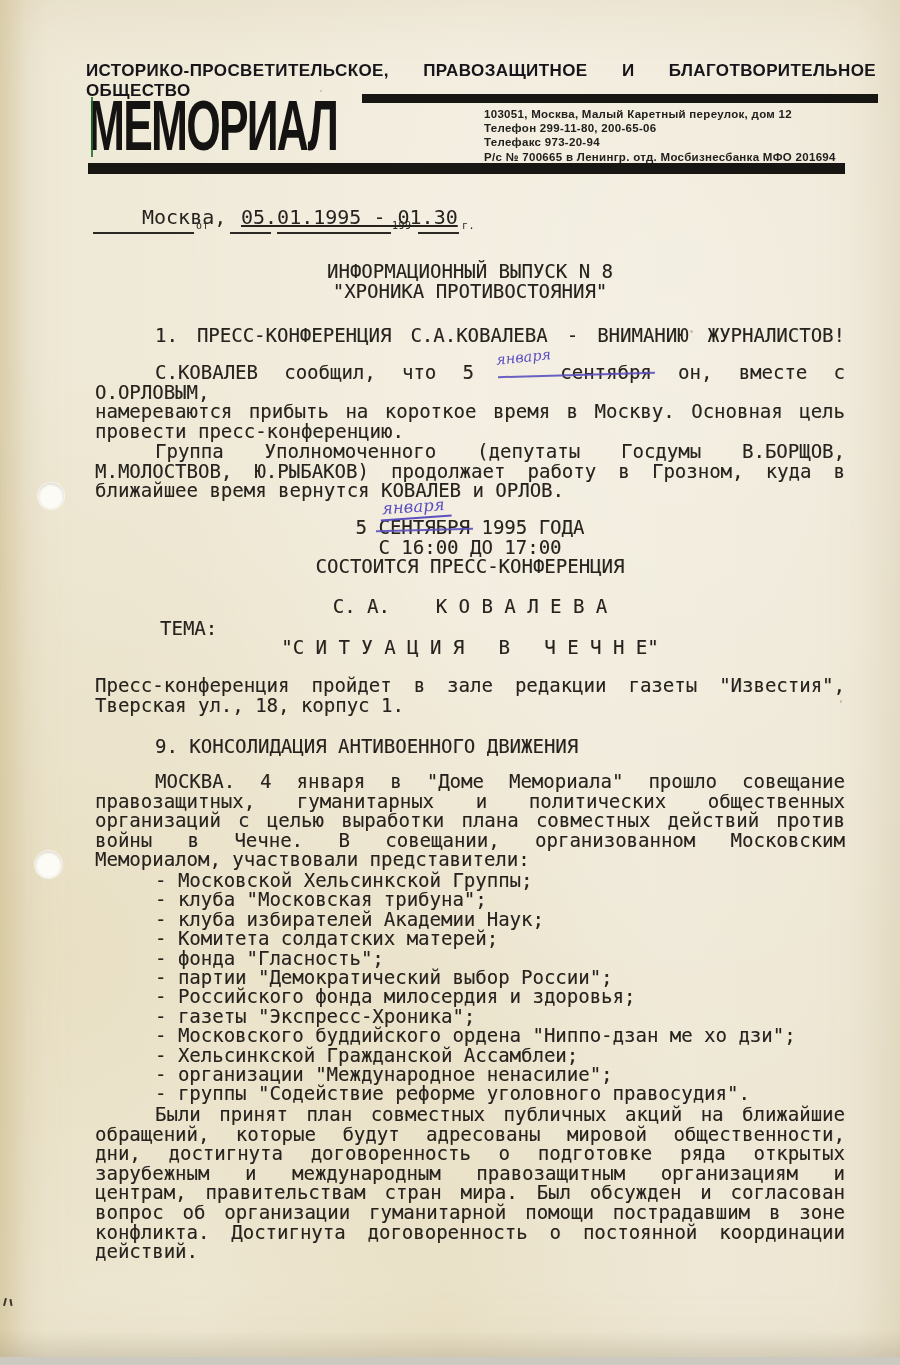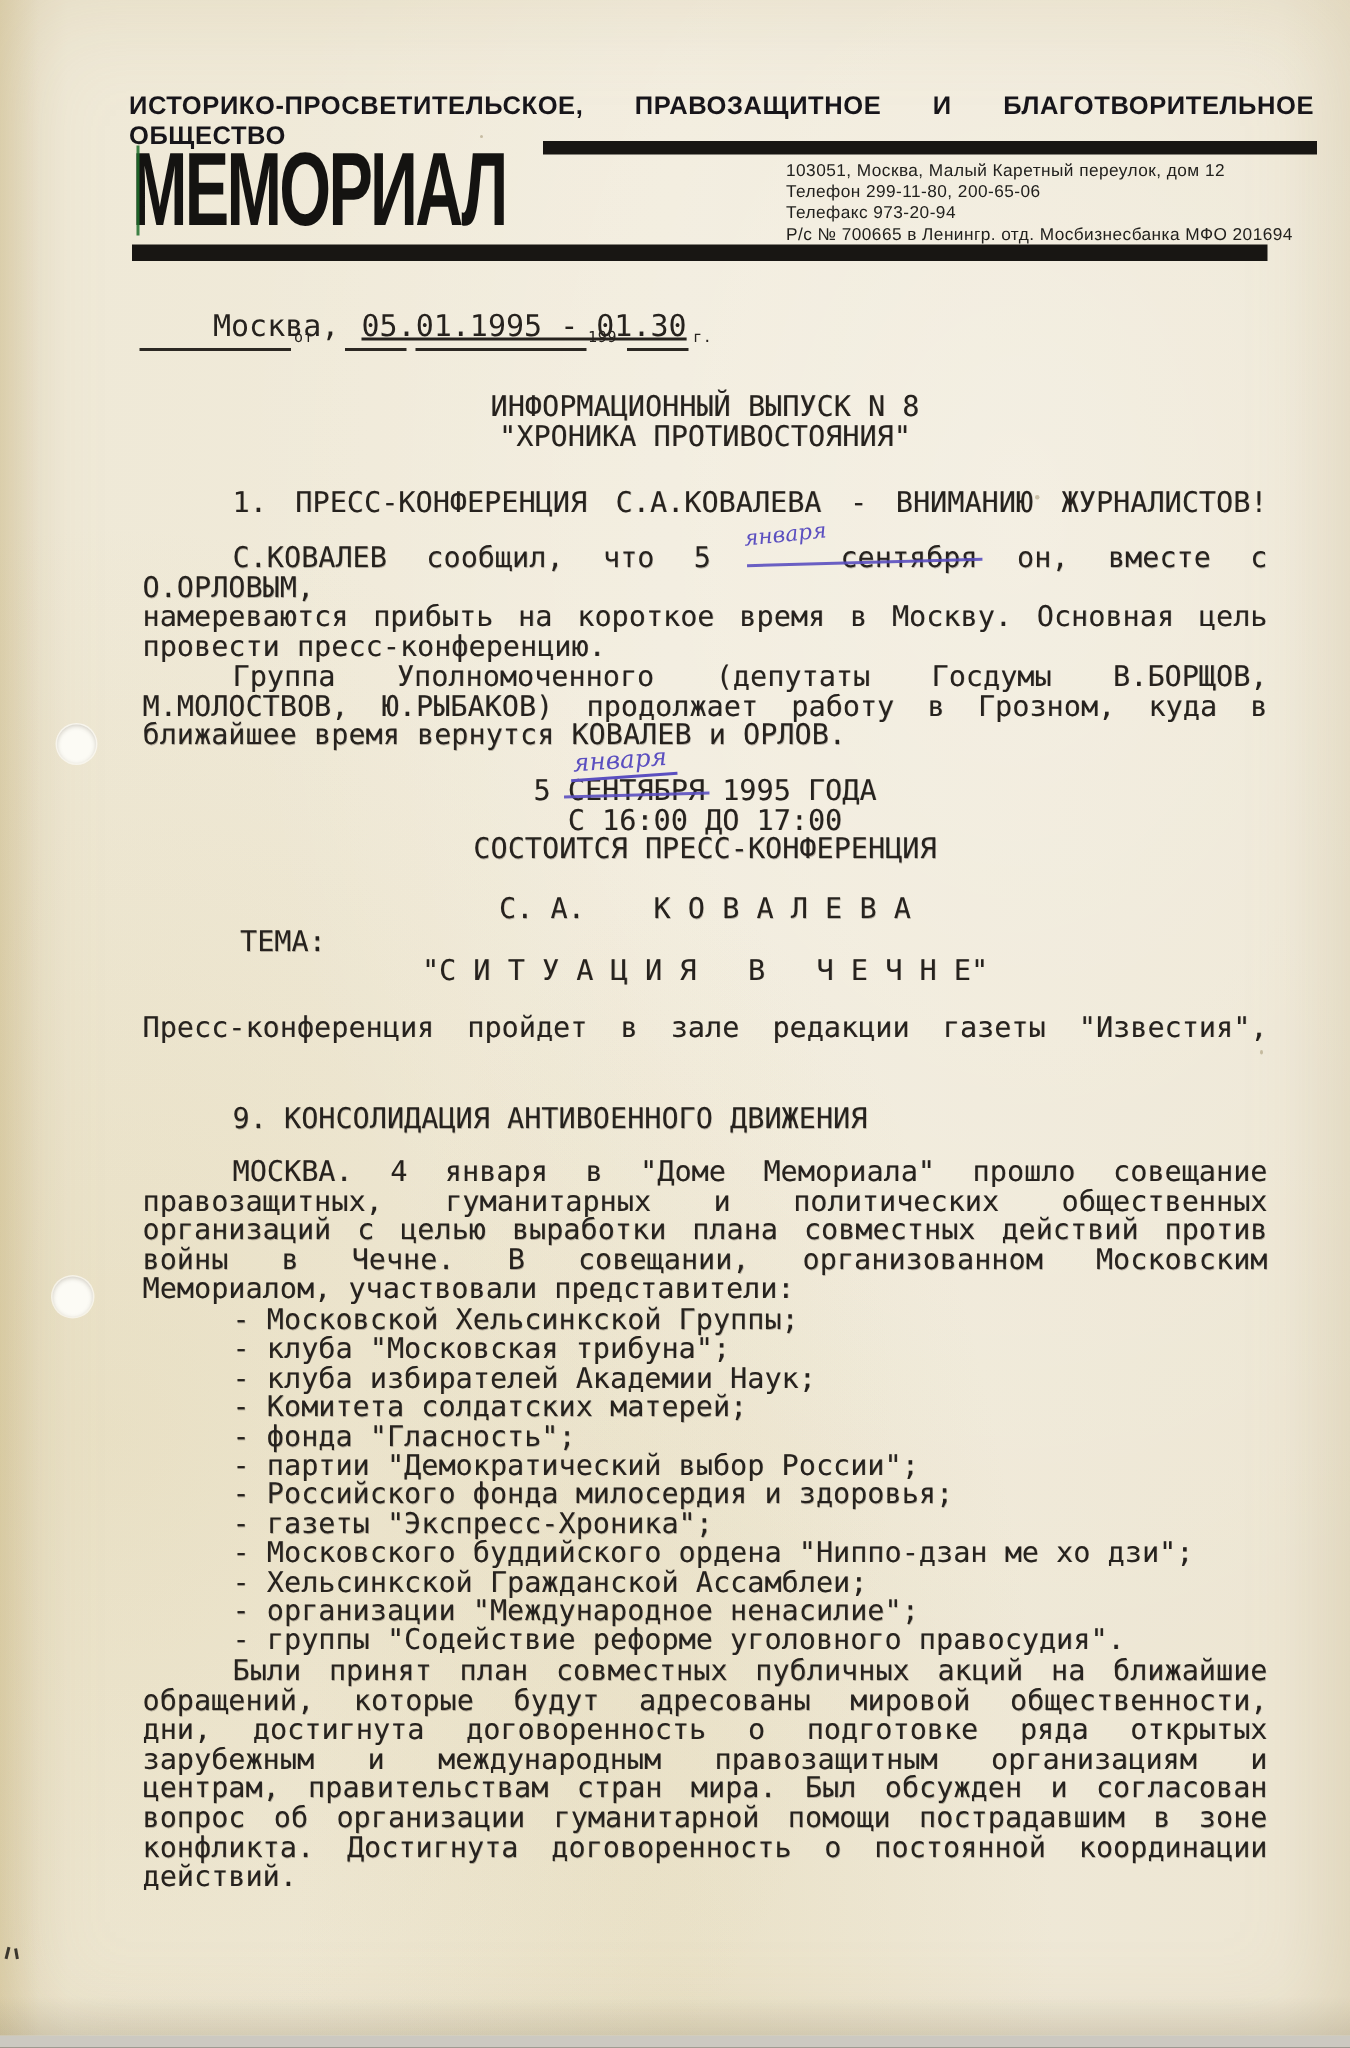--- a/index.html
+++ b/index.html
@@ -22,21 +22,21 @@
   .society { position:absolute; left:86px; top:61px; width:790px;
     font-family:"Liberation Sans", sans-serif; font-weight:bold; font-size:17px;
     color:#17151a; text-align:justify; text-align-last:justify; letter-spacing:0.4px; }
   .logo { position:absolute; left:88px; top:92px; line-height:1;
     font-family:"Liberation Sans", sans-serif; font-weight:bold; font-size:74px;
     letter-spacing:-3px; color:#141311; transform:scale(0.60,0.94); transform-origin:left top; }
   .green-line { position:absolute; left:91px; top:97px; width:2px; height:60px; background:#1f6f2b; opacity:.85; }
   .bar-top { position:absolute; left:362px; top:94px; width:516px; height:9px; background:#181613; }
   .bar-bottom { position:absolute; left:88px; top:163px; width:757px; height:11px; background:#181613; }
   .contact { position:absolute; left:484px; top:107px; font-family:"Liberation Sans", sans-serif;
-    font-weight:normal; font-size:11.5px; line-height:14.2px; color:#21201d; letter-spacing:0.3px;margin-left:40px; }
+    font-weight:bold; font-size:11.5px; line-height:14.2px; color:#21201d; letter-spacing:0.3px; }
 
   
   .dateline { position:absolute; left:93px; top:203px; width:420px; height:42px; font-size:20px; }
   .dl-city  { position:absolute; left:49px;  top:2px; white-space:pre; }
   .dl-date  { position:absolute; left:148px; top:2px; white-space:pre; z-index:2;text-decoration:underline; }
   .dl-rule  { position:absolute; top:29px; height:2px; background:#2c2823; }
   .dl-r1 { left:0;     width:101px; }
   .dl-r2 { left:137px; width:41px;  }
   .dl-r3 { left:184px; width:114px; }
   .dl-r4 { left:325px; width:41px;  }
@@ -135,20 +135,21 @@
     <div class="tline">С 16:00 ДО 17:00</div>
     <div class="tline">СОСТОИТСЯ ПРЕСС-КОНФЕРЕНЦИЯ</div>
   </div>
 
   <div class="block center pre" style="top:597px">С. А.    К О В А Л Е В А</div>
   <div class="block" style="top:619px;left:160px;width:200px">ТЕМА:</div>
   <div class="block center pre" style="top:638px">"С И Т У А Ц И Я   В   Ч Е Ч Н Е"</div>
 
   <div class="block" style="top:676px">
       <div class="tline just">Пресс-конференция пройдет в зале редакции газеты "Известия",</div>
+      <div class="tline">Тверская ул., 18, корпус 1.</div>
     </div>
 
   <div class="block" style="top:737px">
     <div class="tline ind">9. КОНСОЛИДАЦИЯ АНТИВОЕННОГО ДВИЖЕНИЯ</div>
   </div>
 
   <div class="block" style="top:772px">
       <div class="tline just ind">МОСКВА. 4 января в "Доме Мемориала" прошло совещание</div>
       <div class="tline just">правозащитных, гуманитарных и политических общественных</div>
       <div class="tline just">организаций с целью выработки плана совместных действий против</div>

